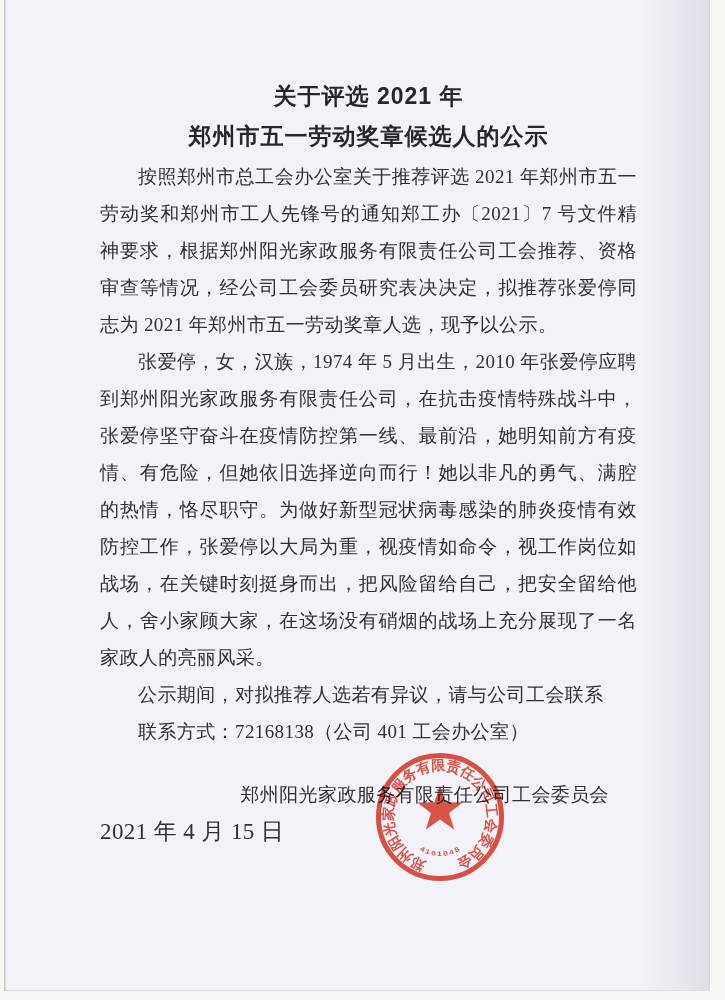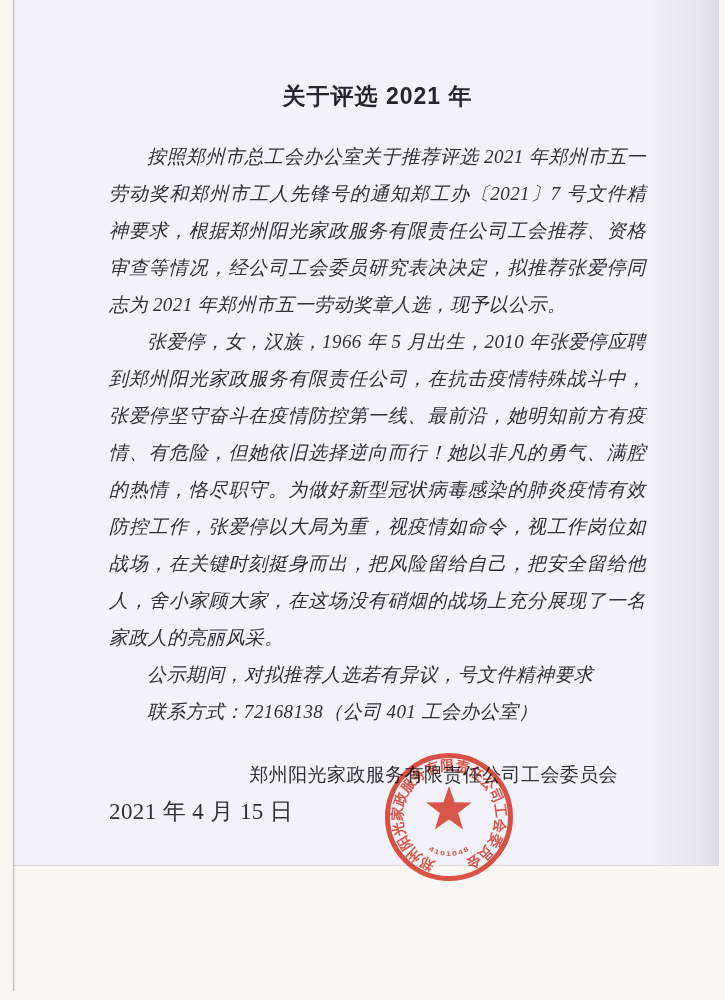--- a/index.html
+++ b/index.html
@@ -6,22 +6,22 @@
   html, body { width: 725px; height: 1000px; }
   body {
     position: relative;
     width: 725px; height: 1000px;
     background: #f8f7f3;
     overflow: hidden;
     font-family: "Liberation Serif", "DejaVu Serif", serif;
   }
   .paper {
     position: absolute;
-    left: 13px; top: 0;
-    width: 706px; height: 866px;
+    left: 4px; top: 0;
+    width: 706px; height: 991px;
     background:
       linear-gradient(to right, rgba(0,0,0,0) 90%, rgba(120,120,145,0.10) 97%, rgba(120,120,145,0.16) 100%),
       #f3f2f8;
     border-right: 1px solid #d8d7dd;
     border-bottom: 1px solid #dddcd8;
   }
   .left-edge {
     position: absolute; left: 0; top: 0;
     width: 2px; height: 991px;
     background: linear-gradient(to right, rgba(90,90,105,0.45), rgba(90,90,105,0));
@@ -35,25 +35,24 @@
   .title-block {
     text-align: center;
     font-family: "Liberation Sans", "DejaVu Sans", sans-serif;
     font-weight: 700;
     font-size: 23px;
     line-height: 40px;
     color: #26262c;
     letter-spacing: 1px;
   }
   .body-block {
-    margin-top: 22px;
+    margin-top: 2px;
     font-size: 19px;
     line-height: 37px;
     letter-spacing: 0.4px;
-    font-style: italic;
   }
   .body-block p {
     text-indent: 2em;
     text-align: justify;
   }
   .sig-line {
     margin-top: 26px;
     font-size: 19px;
     line-height: 37px;
     text-align: right;
@@ -82,26 +81,27 @@
 </style>
 </head>
 <body>
 
 <div class="paper">
   <div class="left-edge"></div>
 
   <div class="content">
     <div class="title-block">
       <div>关于评选 2021 年</div>
+      <div>郑州市五一劳动奖章候选人的公示</div>
     </div>
 
     <div class="body-block">
       <p>按照郑州市总工会办公室关于推荐评选 2021 年郑州市五一劳动奖和郑州市工人先锋号的通知郑工办〔2021〕7 号文件精神要求，根据郑州阳光家政服务有限责任公司工会推荐、资格审查等情况，经公司工会委员研究表决决定，拟推荐张爱停同志为 2021 年郑州市五一劳动奖章人选，现予以公示。</p>
-      <p>张爱停，女，汉族，1966 年 5 月出生，2010 年张爱停应聘到郑州阳光家政服务有限责任公司，在抗击疫情特殊战斗中，张爱停坚守奋斗在疫情防控第一线、最前沿，她明知前方有疫情、有危险，但她依旧选择逆向而行！她以非凡的勇气、满腔的热情，恪尽职守。为做好新型冠状病毒感染的肺炎疫情有效防控工作，张爱停以大局为重，视疫情如命令，视工作岗位如战场，在关键时刻挺身而出，把风险留给自己，把安全留给他人，舍小家顾大家，在这场没有硝烟的战场上充分展现了一名家政人的亮丽风采。</p>
-      <p>公示期间，对拟推荐人选若有异议，号文件精神要求</p>
+      <p>张爱停，女，汉族，1974 年 5 月出生，2010 年张爱停应聘到郑州阳光家政服务有限责任公司，在抗击疫情特殊战斗中，张爱停坚守奋斗在疫情防控第一线、最前沿，她明知前方有疫情、有危险，但她依旧选择逆向而行！她以非凡的勇气、满腔的热情，恪尽职守。为做好新型冠状病毒感染的肺炎疫情有效防控工作，张爱停以大局为重，视疫情如命令，视工作岗位如战场，在关键时刻挺身而出，把风险留给自己，把安全留给他人，舍小家顾大家，在这场没有硝烟的战场上充分展现了一名家政人的亮丽风采。</p>
+      <p>公示期间，对拟推荐人选若有异议，请与公司工会联系</p>
       <p>联系方式：72168138（公司 401 工会办公室）</p>
     </div>
 
     <div class="sig-line">郑州阳光家政服务有限责任公司工会委员会</div>
     <div class="date-line">2021 年 4 月 15 日</div>
   </div>
 
   <div class="seal">
     <svg viewBox="-75 -75 150 150" xmlns="http://www.w3.org/2000/svg">
       <defs>

